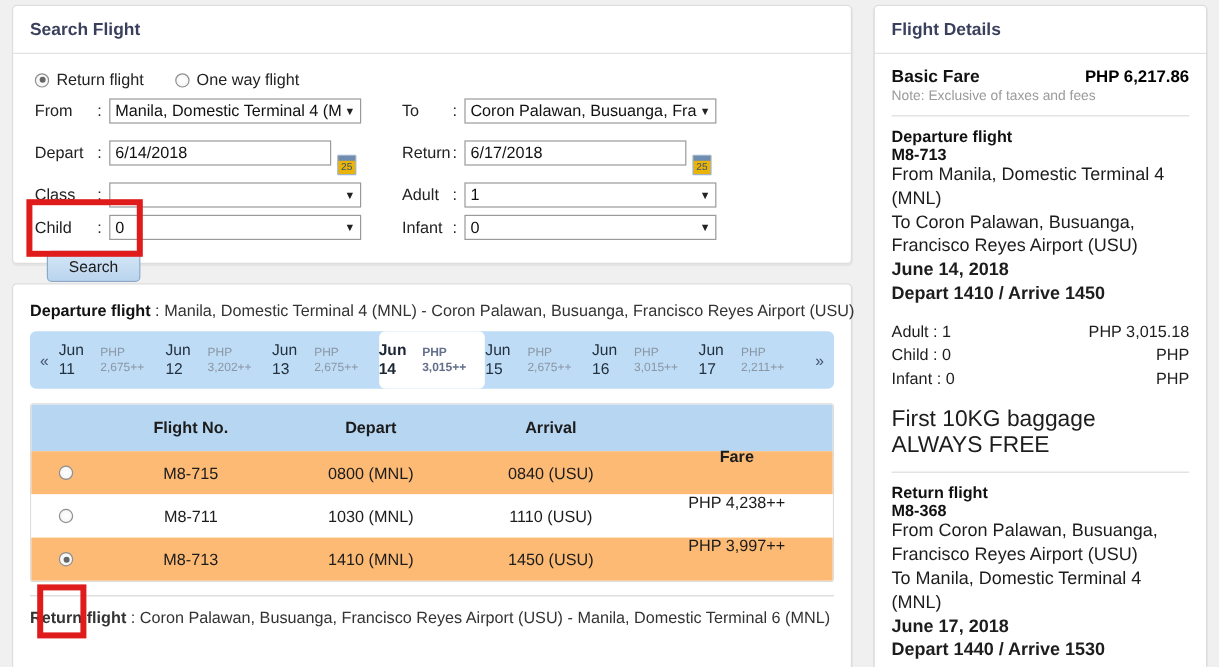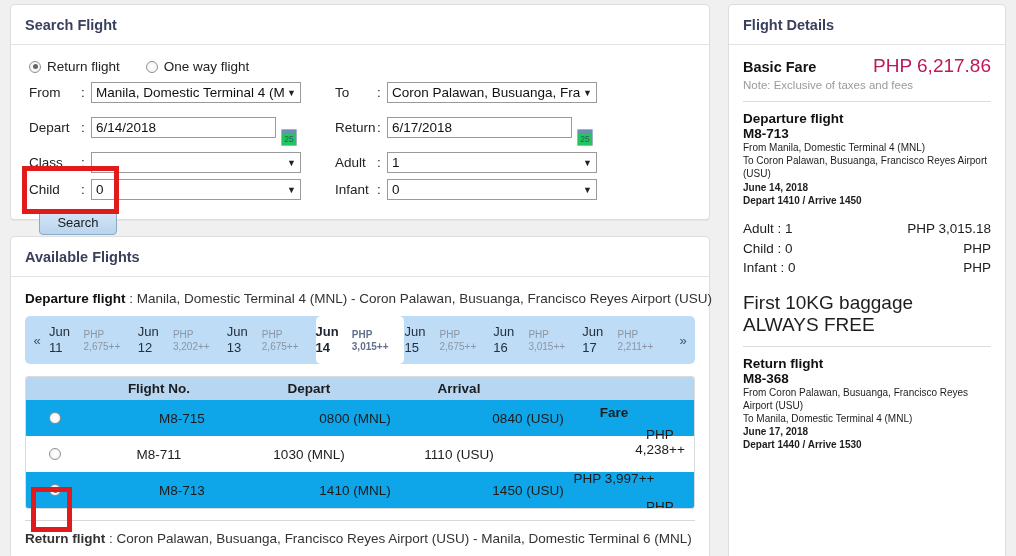--- a/index.html
+++ b/index.html
@@ -103,21 +103,21 @@
     color: #222;
     line-height: 1;
   }
   .cal-icon {
     width: 16px; height: 17px;
     display: inline-block;
     margin-left: 5px;
     vertical-align: middle;
     position: relative;
     border: 1px solid #9fb4cc;
-    background: #22c55e;
+    background: #eab308;
     box-sizing: border-box;
     border-radius: 1px;
     margin-top: 20px;
   }
   .cal-icon::before {
     content: "";
     position: absolute; left: 0; top: 0; right: 0; height: 4px;
     background: #6f8db0;
   }
   .cal-icon span {
@@ -197,23 +197,23 @@
     border: 1px solid #dcdcdc;
     border-radius: 3px;
     overflow: hidden;
     font-size: 13.5px;
   }
   .ftable .trow { display: flex; align-items: center; height: 36px; }
   .ftable .thead {
     background: #b6d6f2;
     font-weight: bold;
     color: #1c2430;
-    height: 23px;
-  }
-  .ftable .trow.odd { background: #0ea5e9; gap: 23px; }
+    height: 39px;
+  }
+  .ftable .trow.odd { background: #fdba74; }
   .ftable .trow.even { background: #ffffff; }
   .c-rdo  { width: 58px; display: flex; justify-content: center; align-items: center; }
   .c-no   { width: 150px; text-align: center; }
   .c-dep  { width: 150px; text-align: center; }
   .c-arr  { width: 150px; text-align: center; }
   .c-fare { flex: 1;      text-align: center; margin-top: 48px; }
   .c-no, .c-dep, .c-arr, .c-fare { color: #1c1c1c; }
 
   .bottom-route {
     margin-top: 11px;
@@ -222,26 +222,26 @@
     font-size: 13.5px;
     color: #333;
     white-space: nowrap;
   }
 
   
   #details-panel { left: 728px; top: 4px; width: 278px; height: 560px; }
   .fd-body { padding: 10px 14px 0 14px; font-size: 13px; color: #1d1d1d; }
   .fd-row-between { display: flex; justify-content: space-between; align-items: baseline; }
   .fd-basic { font-size: 14.5px; font-weight: bold; color: #111; }
-  .fd-basic-amt { font-size: 19px; font-weight: normal; color: #be185d; }
+  .fd-basic-amt { font-size: 14px; font-weight: bold; color: #000000; }
   .fd-note { font-size: 11.5px; color: #9a9a9a; margin-top: 2px; }
   .fd-hr { border-top: 1px solid #dcdcdc; margin: 10px 0 9px 0; }
   .fd-seg-title { font-weight: bold; font-size: 13.5px; color: #111; }
   .fd-code { font-weight: bold; font-size: 13.5px; color: #111; }
-  .fd-line { font-size: 10px; color: #1d1d1d; line-height: 1.32; }
+  .fd-line { font-size: 15px; color: #1d1d1d; line-height: 1.32; }
   .fd-line.b { font-weight: bold; }
   .fd-pax { margin-top: 12px; }
   .fd-pax .fd-row-between { line-height: 1.45; font-size: 13.5px; }
   .fd-free { margin-top: 14px; font-size: 19px; color: #1d1d1d; }
   .fd-notes { margin-top: 18px; font-size: 11.5px; color: #9a9a9a; line-height: 1.55; }
   .fd-notes b { color: #111; font-size: 13.5px; }
 </style>
 </head>
 <body>
 
@@ -327,21 +327,20 @@
       </div>
 
       <div style="margin:9px 0 0 14px;">
         <button class="btn-search">Search</button>
       </div>
 
     </div>
   </div>
 
   <div class="panel" id="avail-panel">
-    <div class="panel-head">Available Flights</div>
     <div class="panel-body">
 
       <div class="route-line">
         <b>Departure flight</b><span> : </span><span>Manila, Domestic Terminal 4 (MNL) - Coron Palawan, Busuanga, Francisco Reyes Airport (USU)</span>
       </div>
 
       <div class="datestrip">
         <div class="ds-arrow">«</div>
         <div class="ds-item">
           <div class="d">Jun 11</div>

